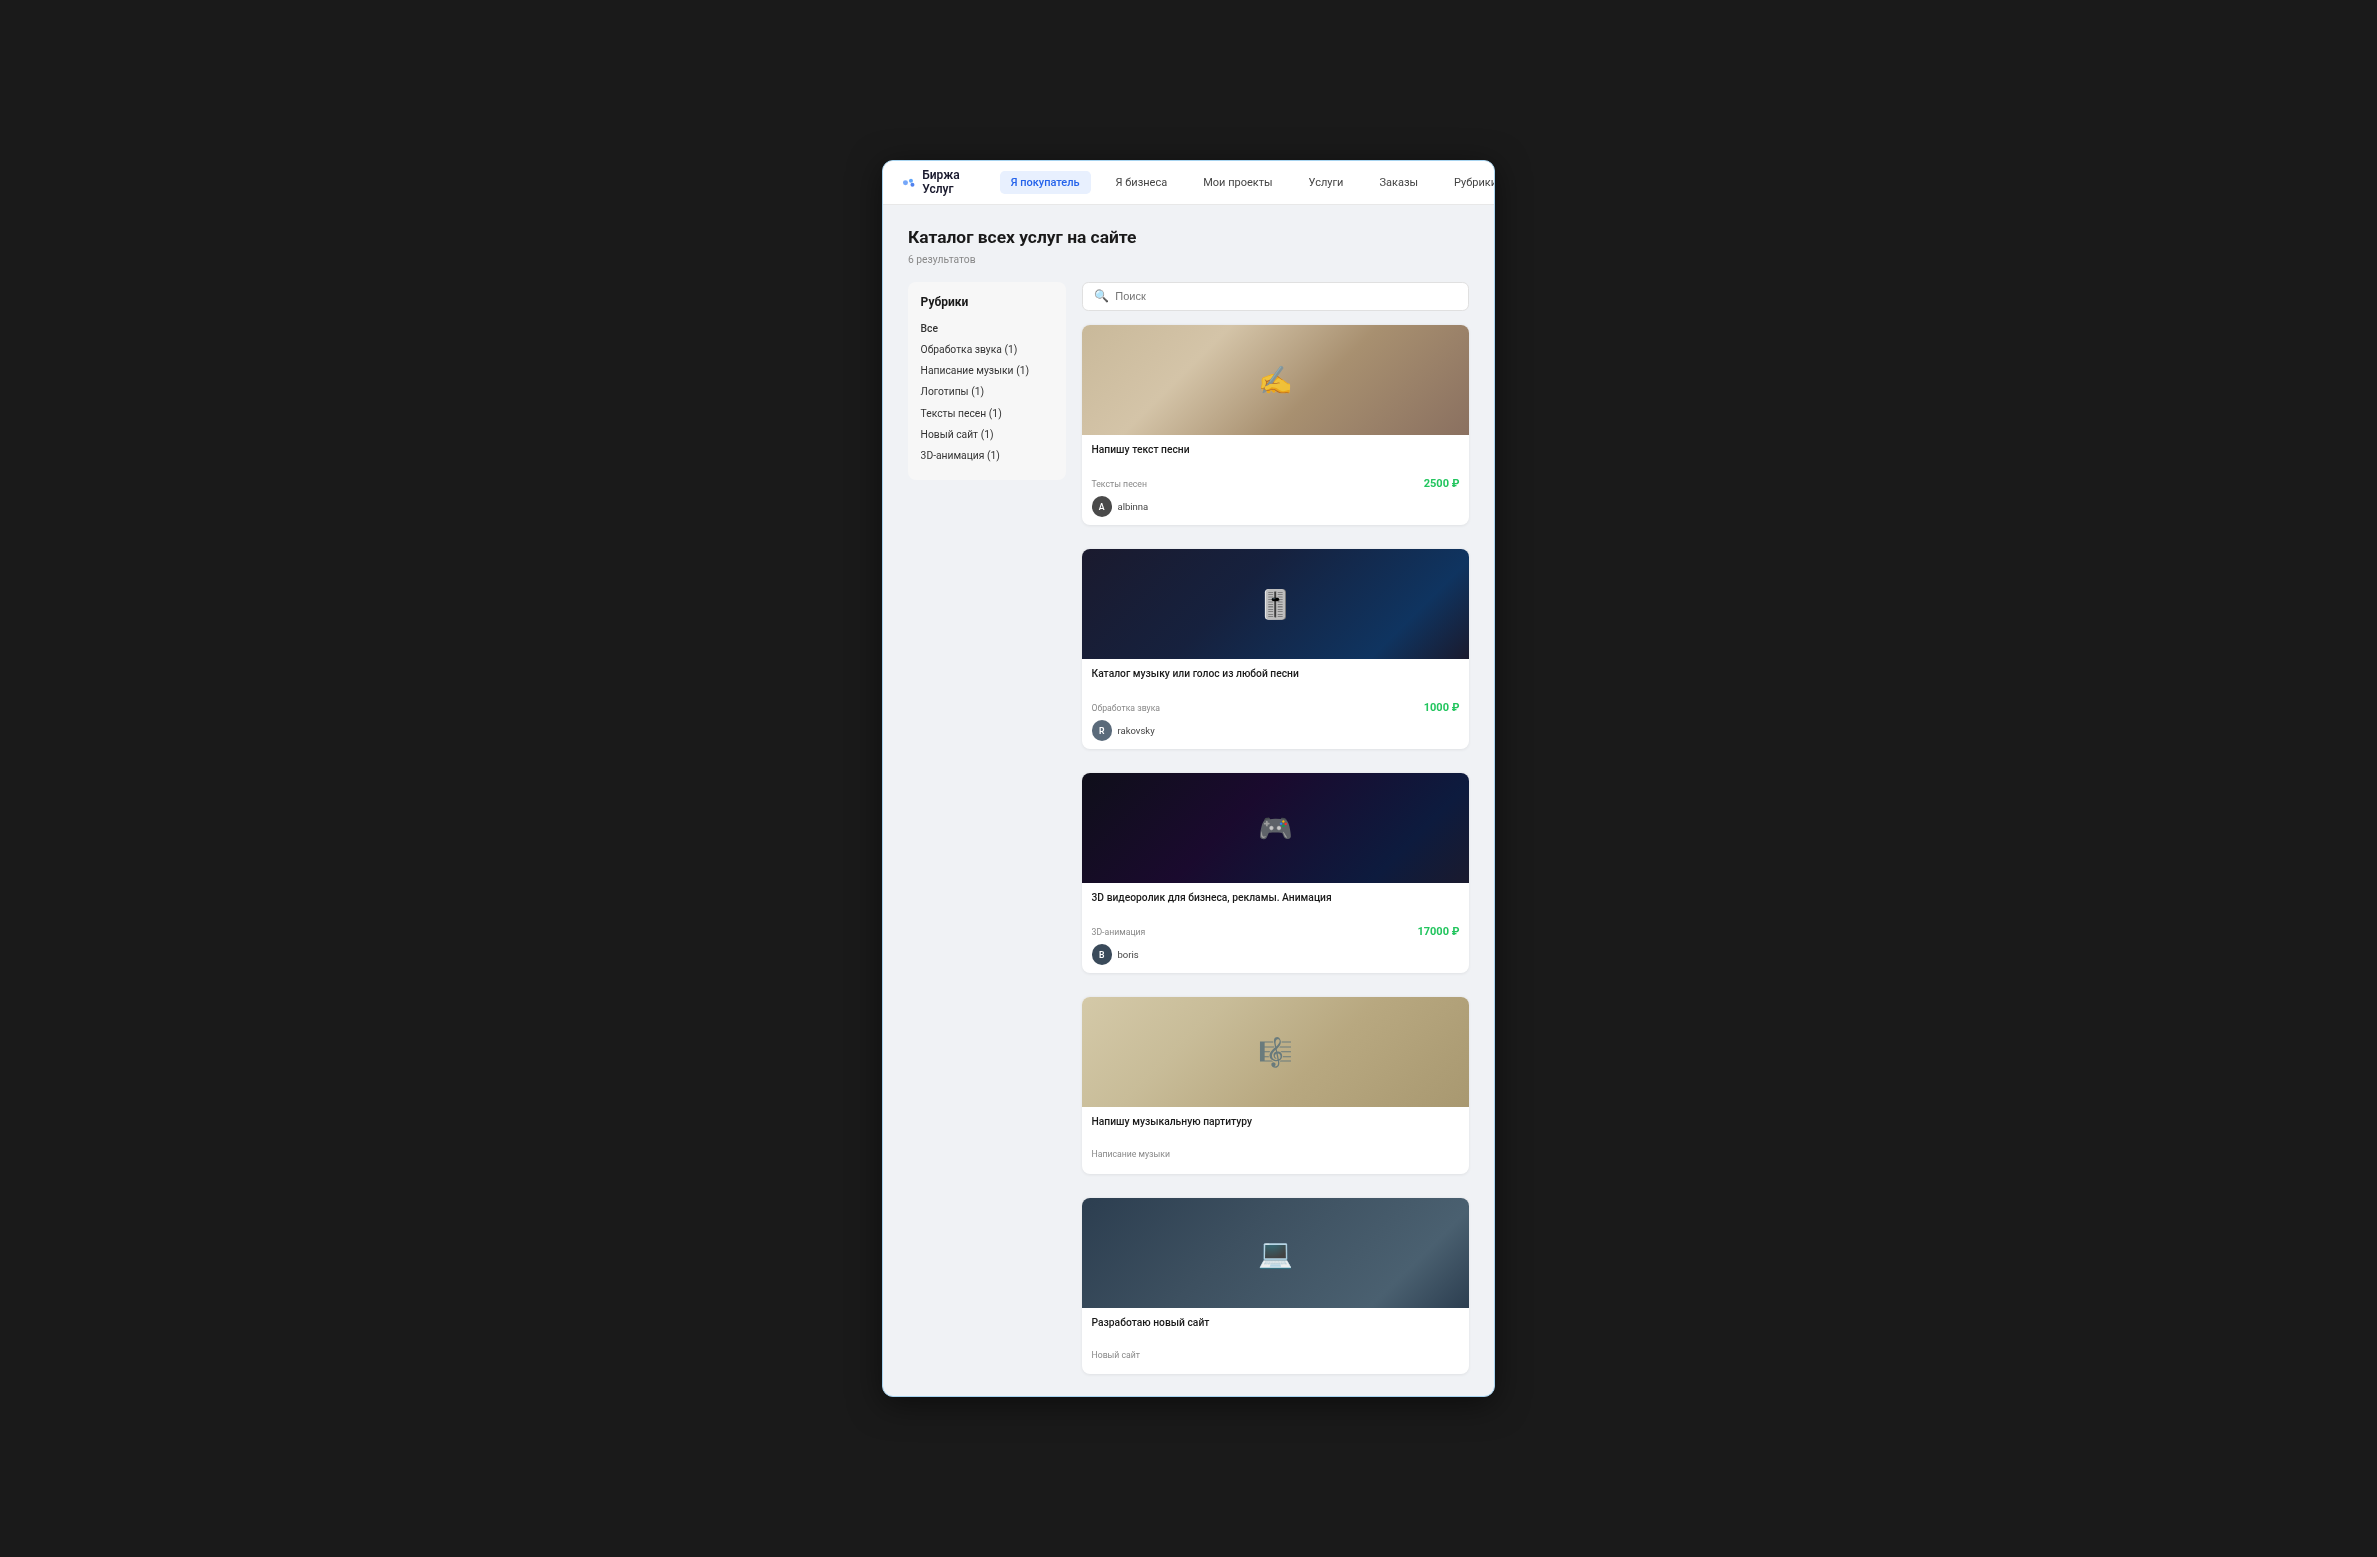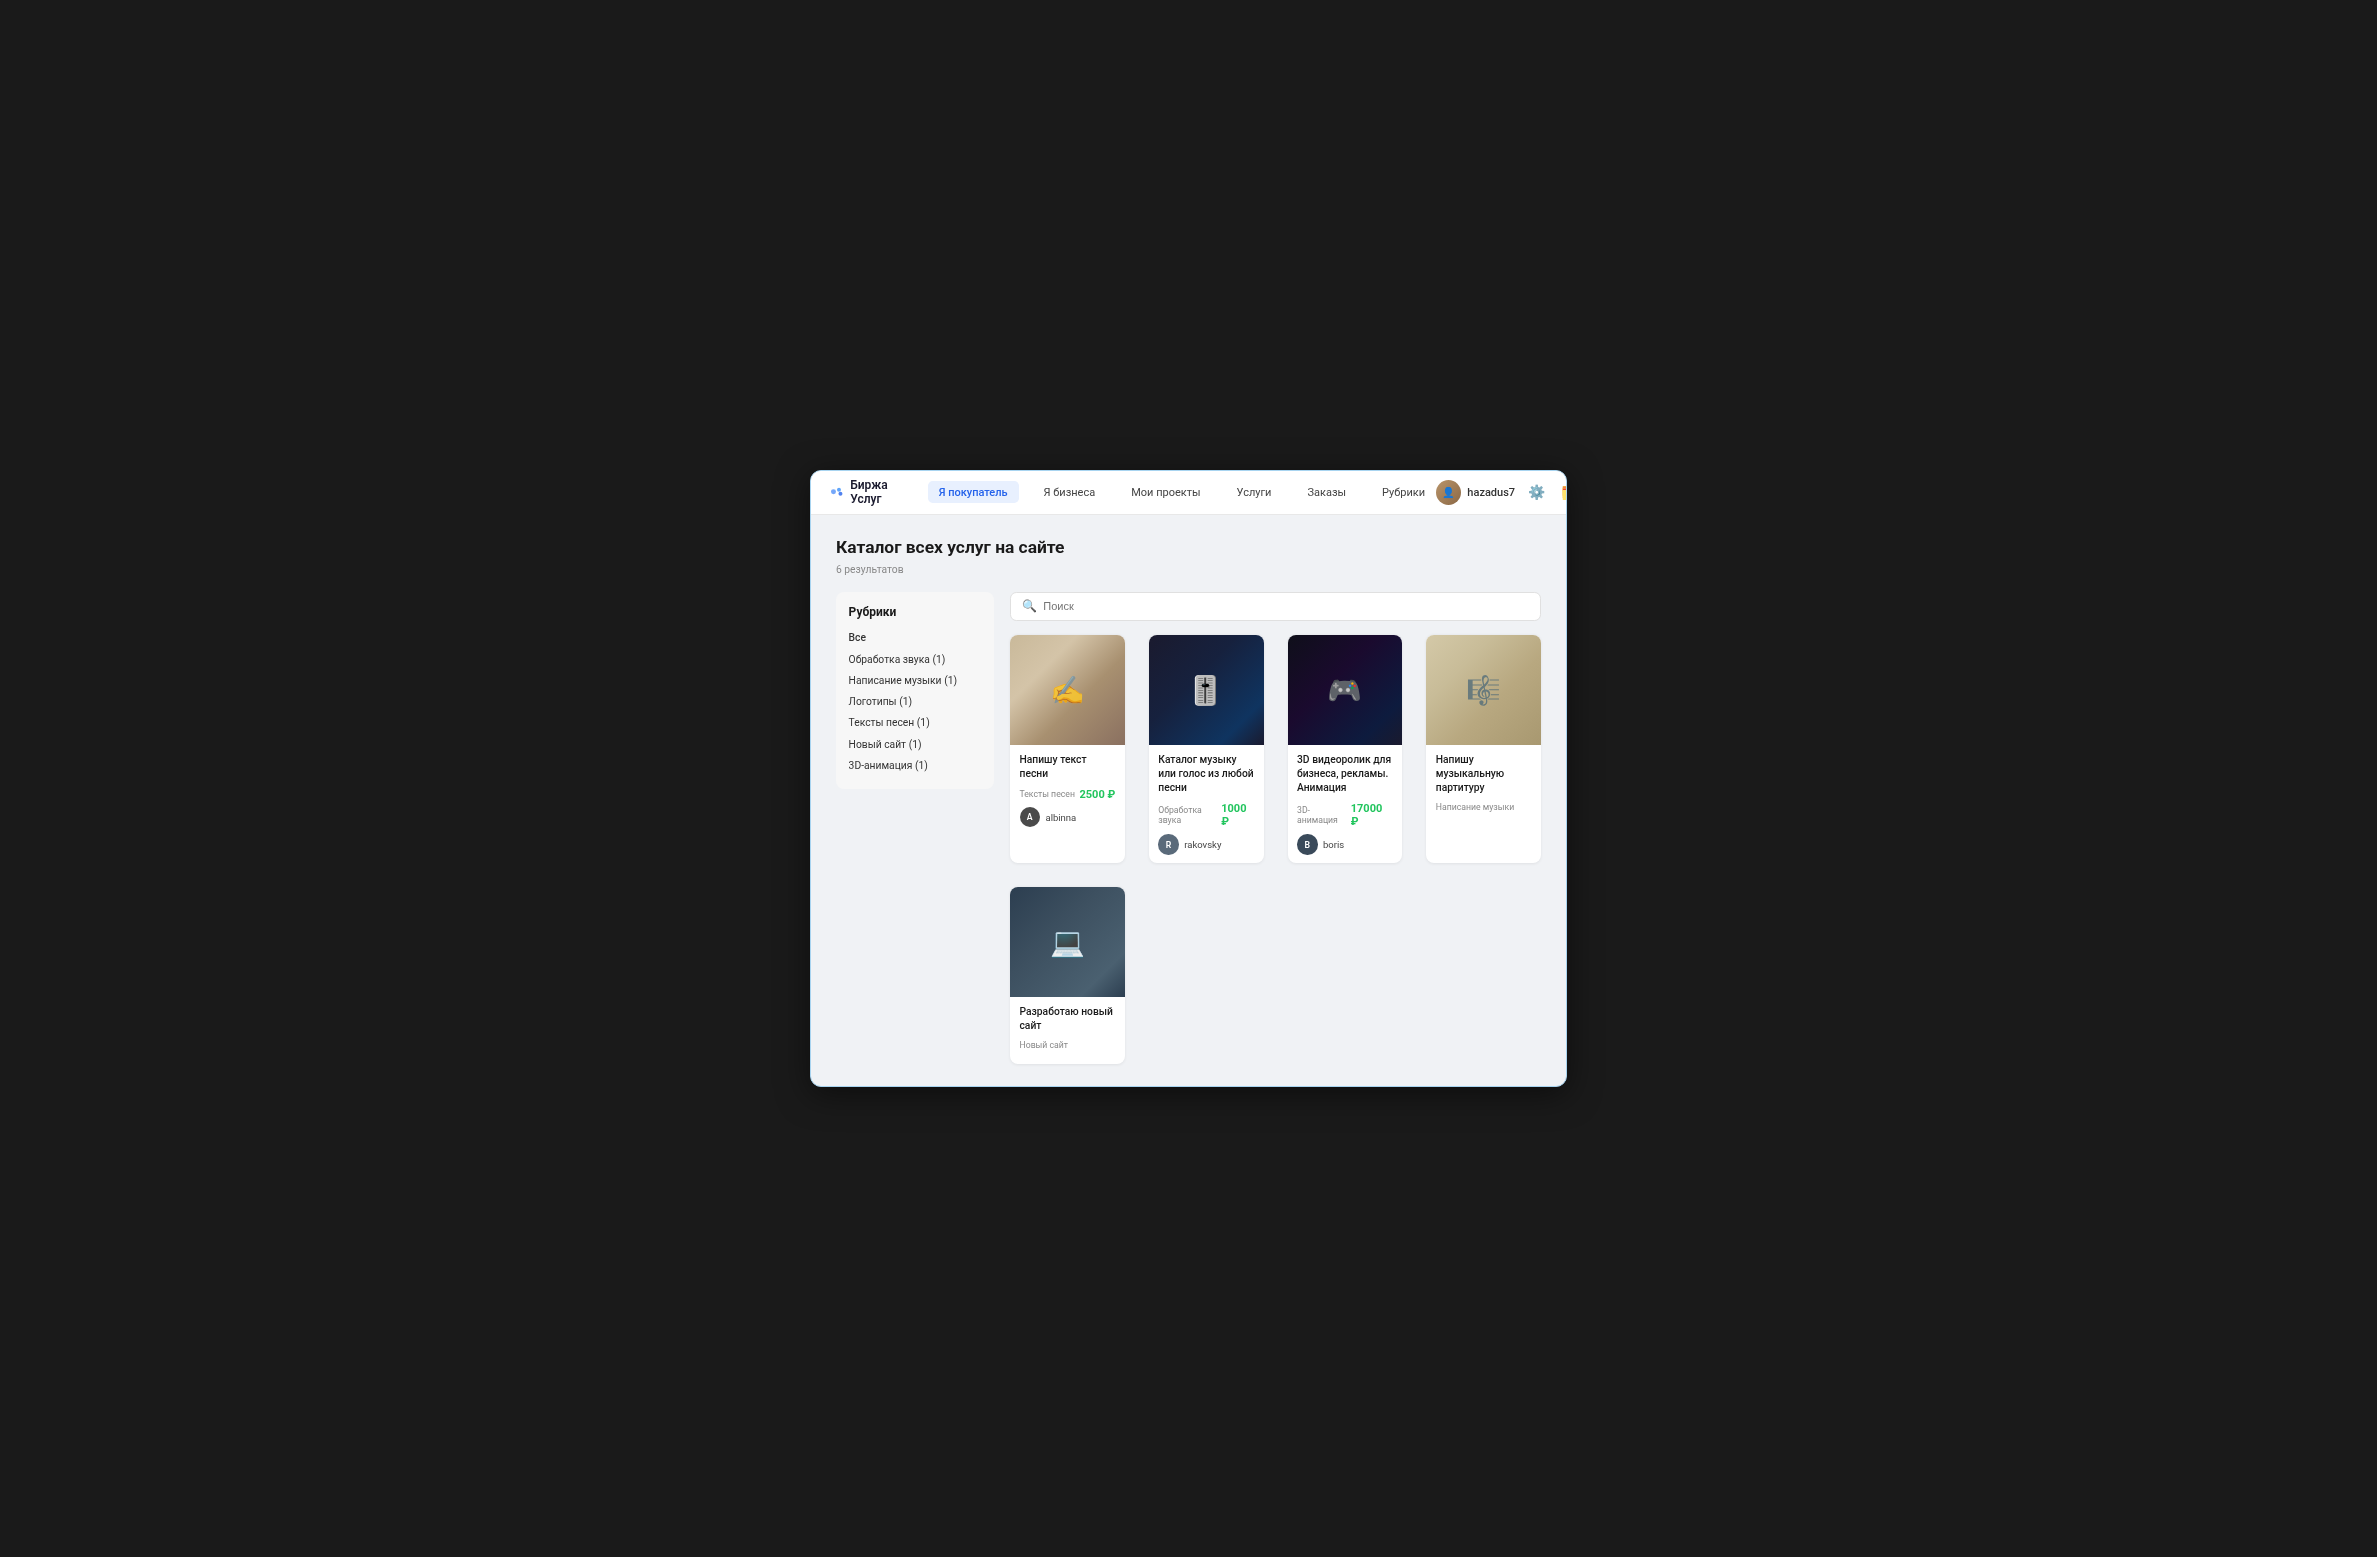--- a/index.html
+++ b/index.html
@@ -8,21 +8,21 @@
       display: flex;
       align-items: center;
       justify-content: center;
       min-height: 100vh;
       font-family: -apple-system, BlinkMacSystemFont, 'Segoe UI', Roboto, sans-serif;
     }
     .window {
       background: #f0f2f5;
       border-radius: 11px;
       border: 1.6px solid #a8d4f0;
-      width: 757px;
+      width: 613px;
       min-height: 521px;
       overflow: hidden;
       box-shadow: 0 6.3px 32px rgba(0,0,0,0.5);
     }
     
     .navbar {
       background: #fff;
       display: flex;
       align-items: center;
       padding: 0 19px;
@@ -178,21 +178,21 @@
       outline: none;
       font-size: 11px;
       color: #333;
       flex: 1;
       background: transparent;
     }
 
     
     .services-grid {
       display: grid;
-      grid-template-columns: repeat(4, 1fr);
+      grid-template-columns: repeat(1, 1fr);
       gap: 24px;
     }
     .service-card {
       background: #fff;
       border-radius: 8px;
       overflow: hidden;
       box-shadow: 0 0.8px 3.2px rgba(0,0,0,0.07);
       cursor: pointer;
     }
     .card-img-placeholder {

